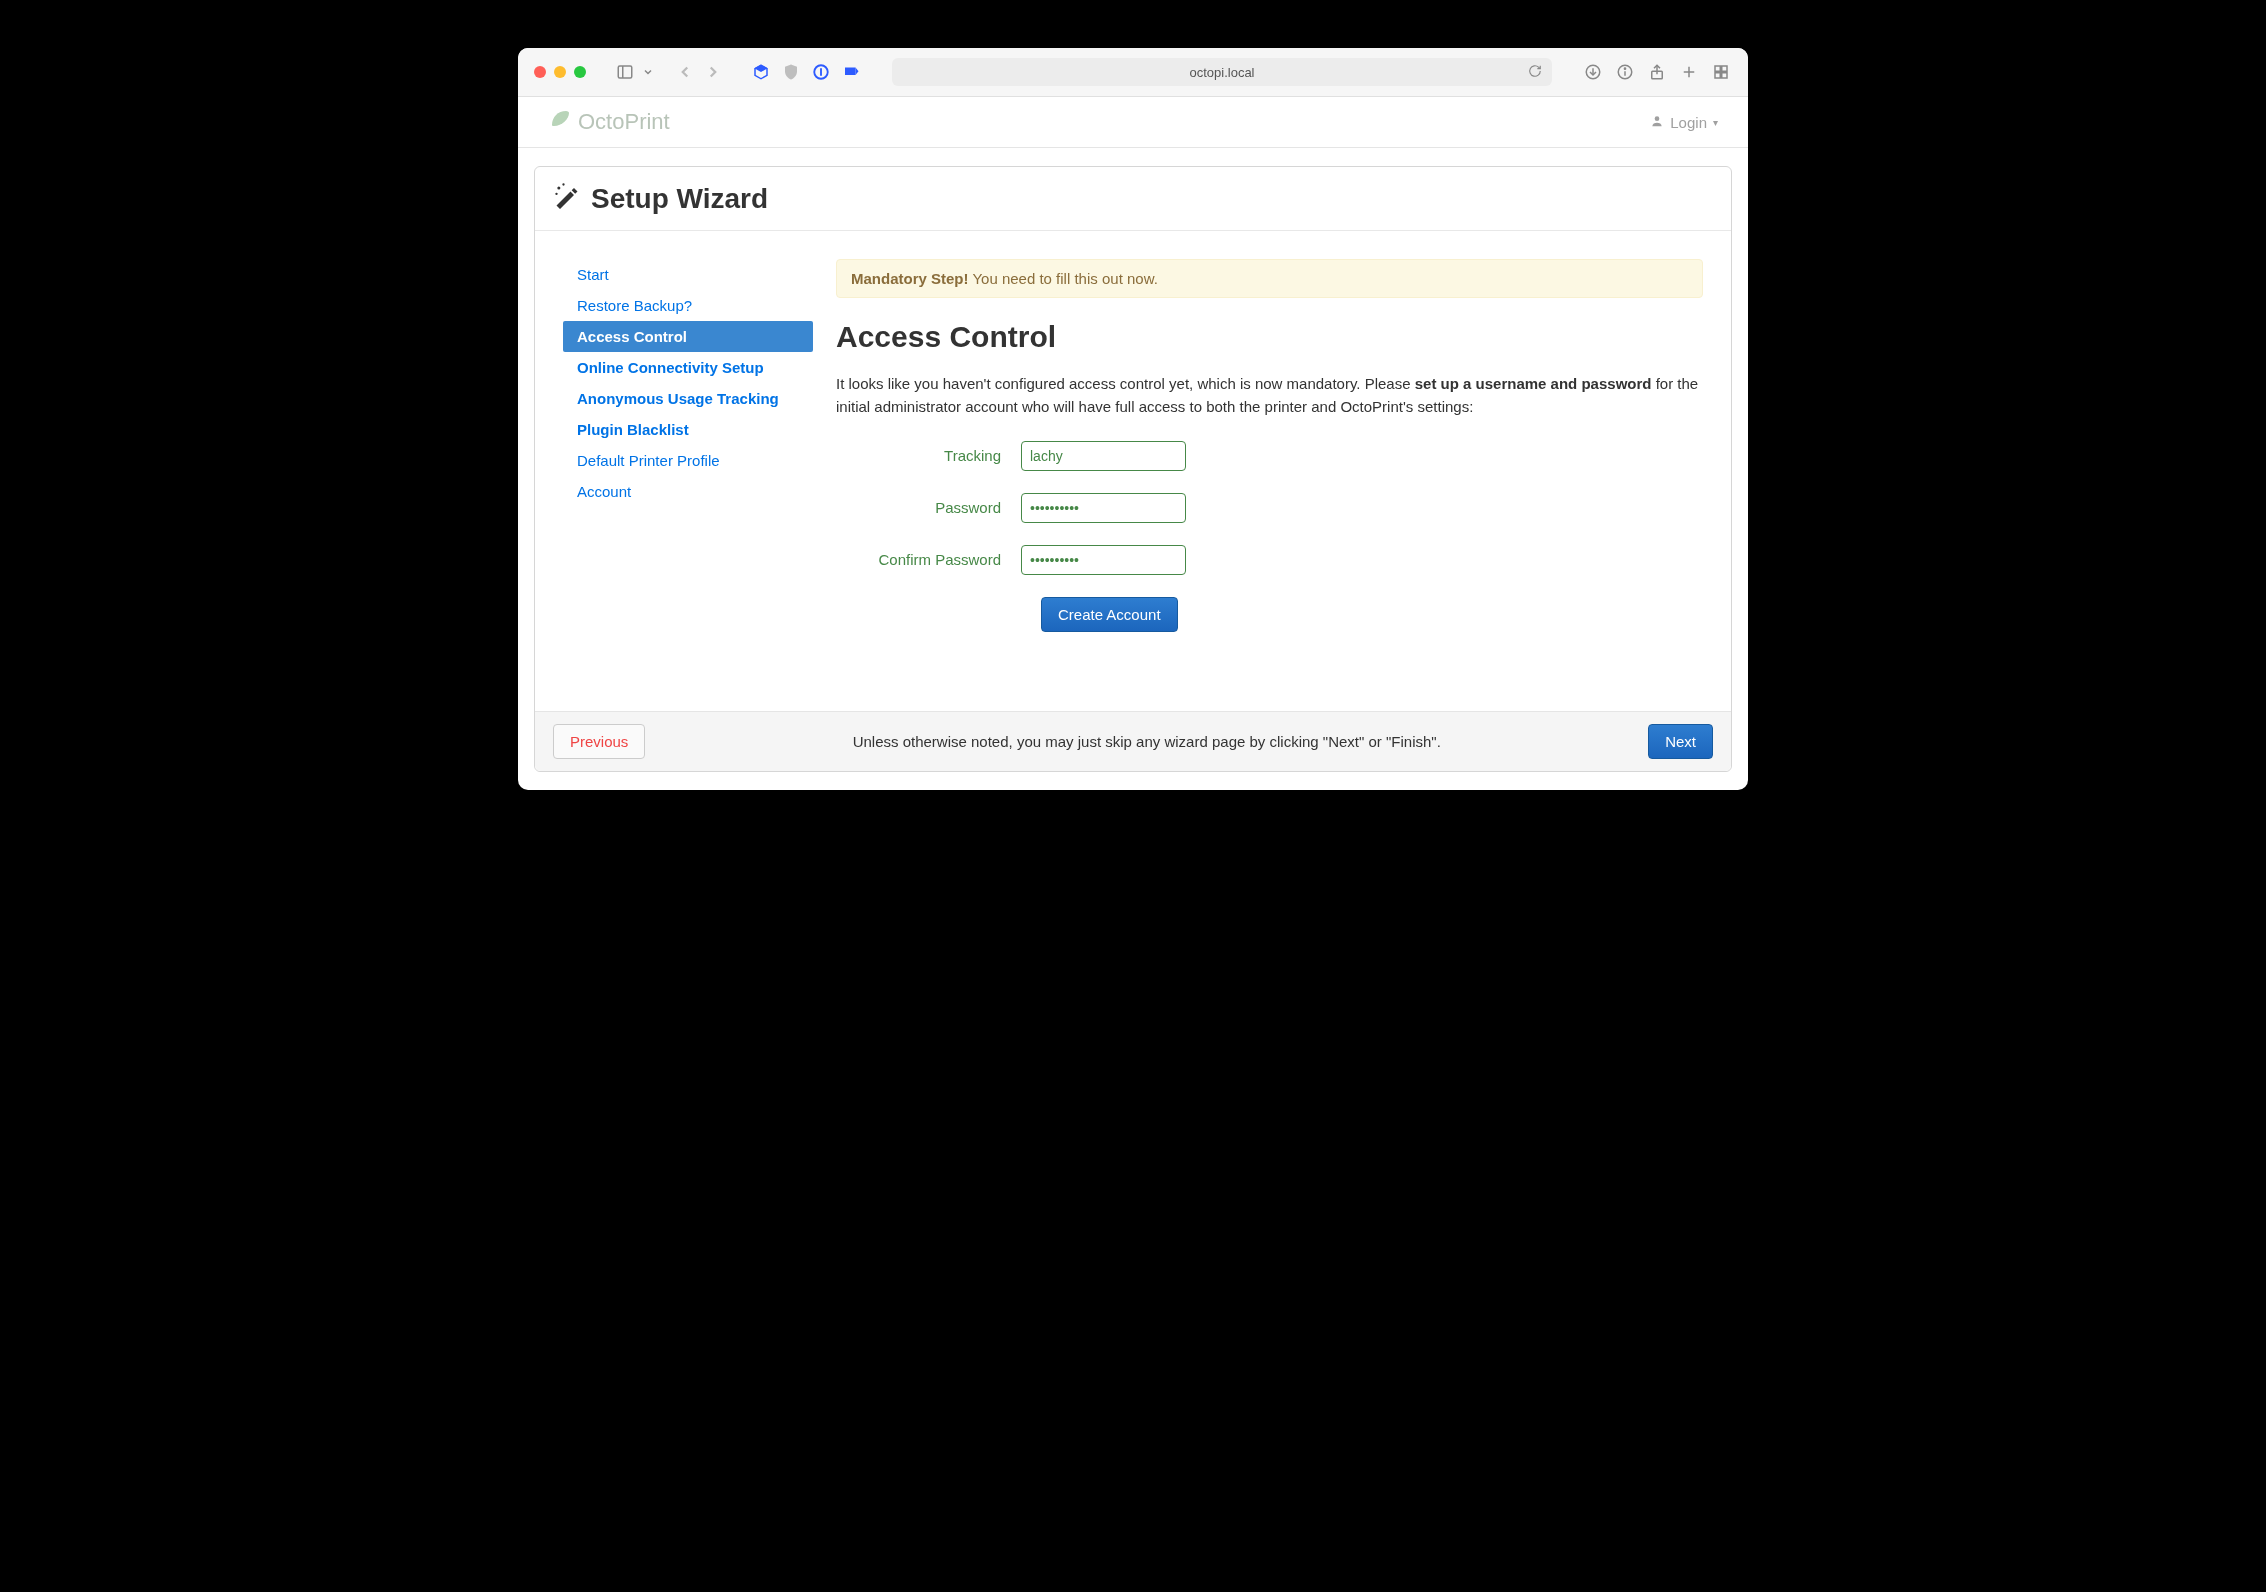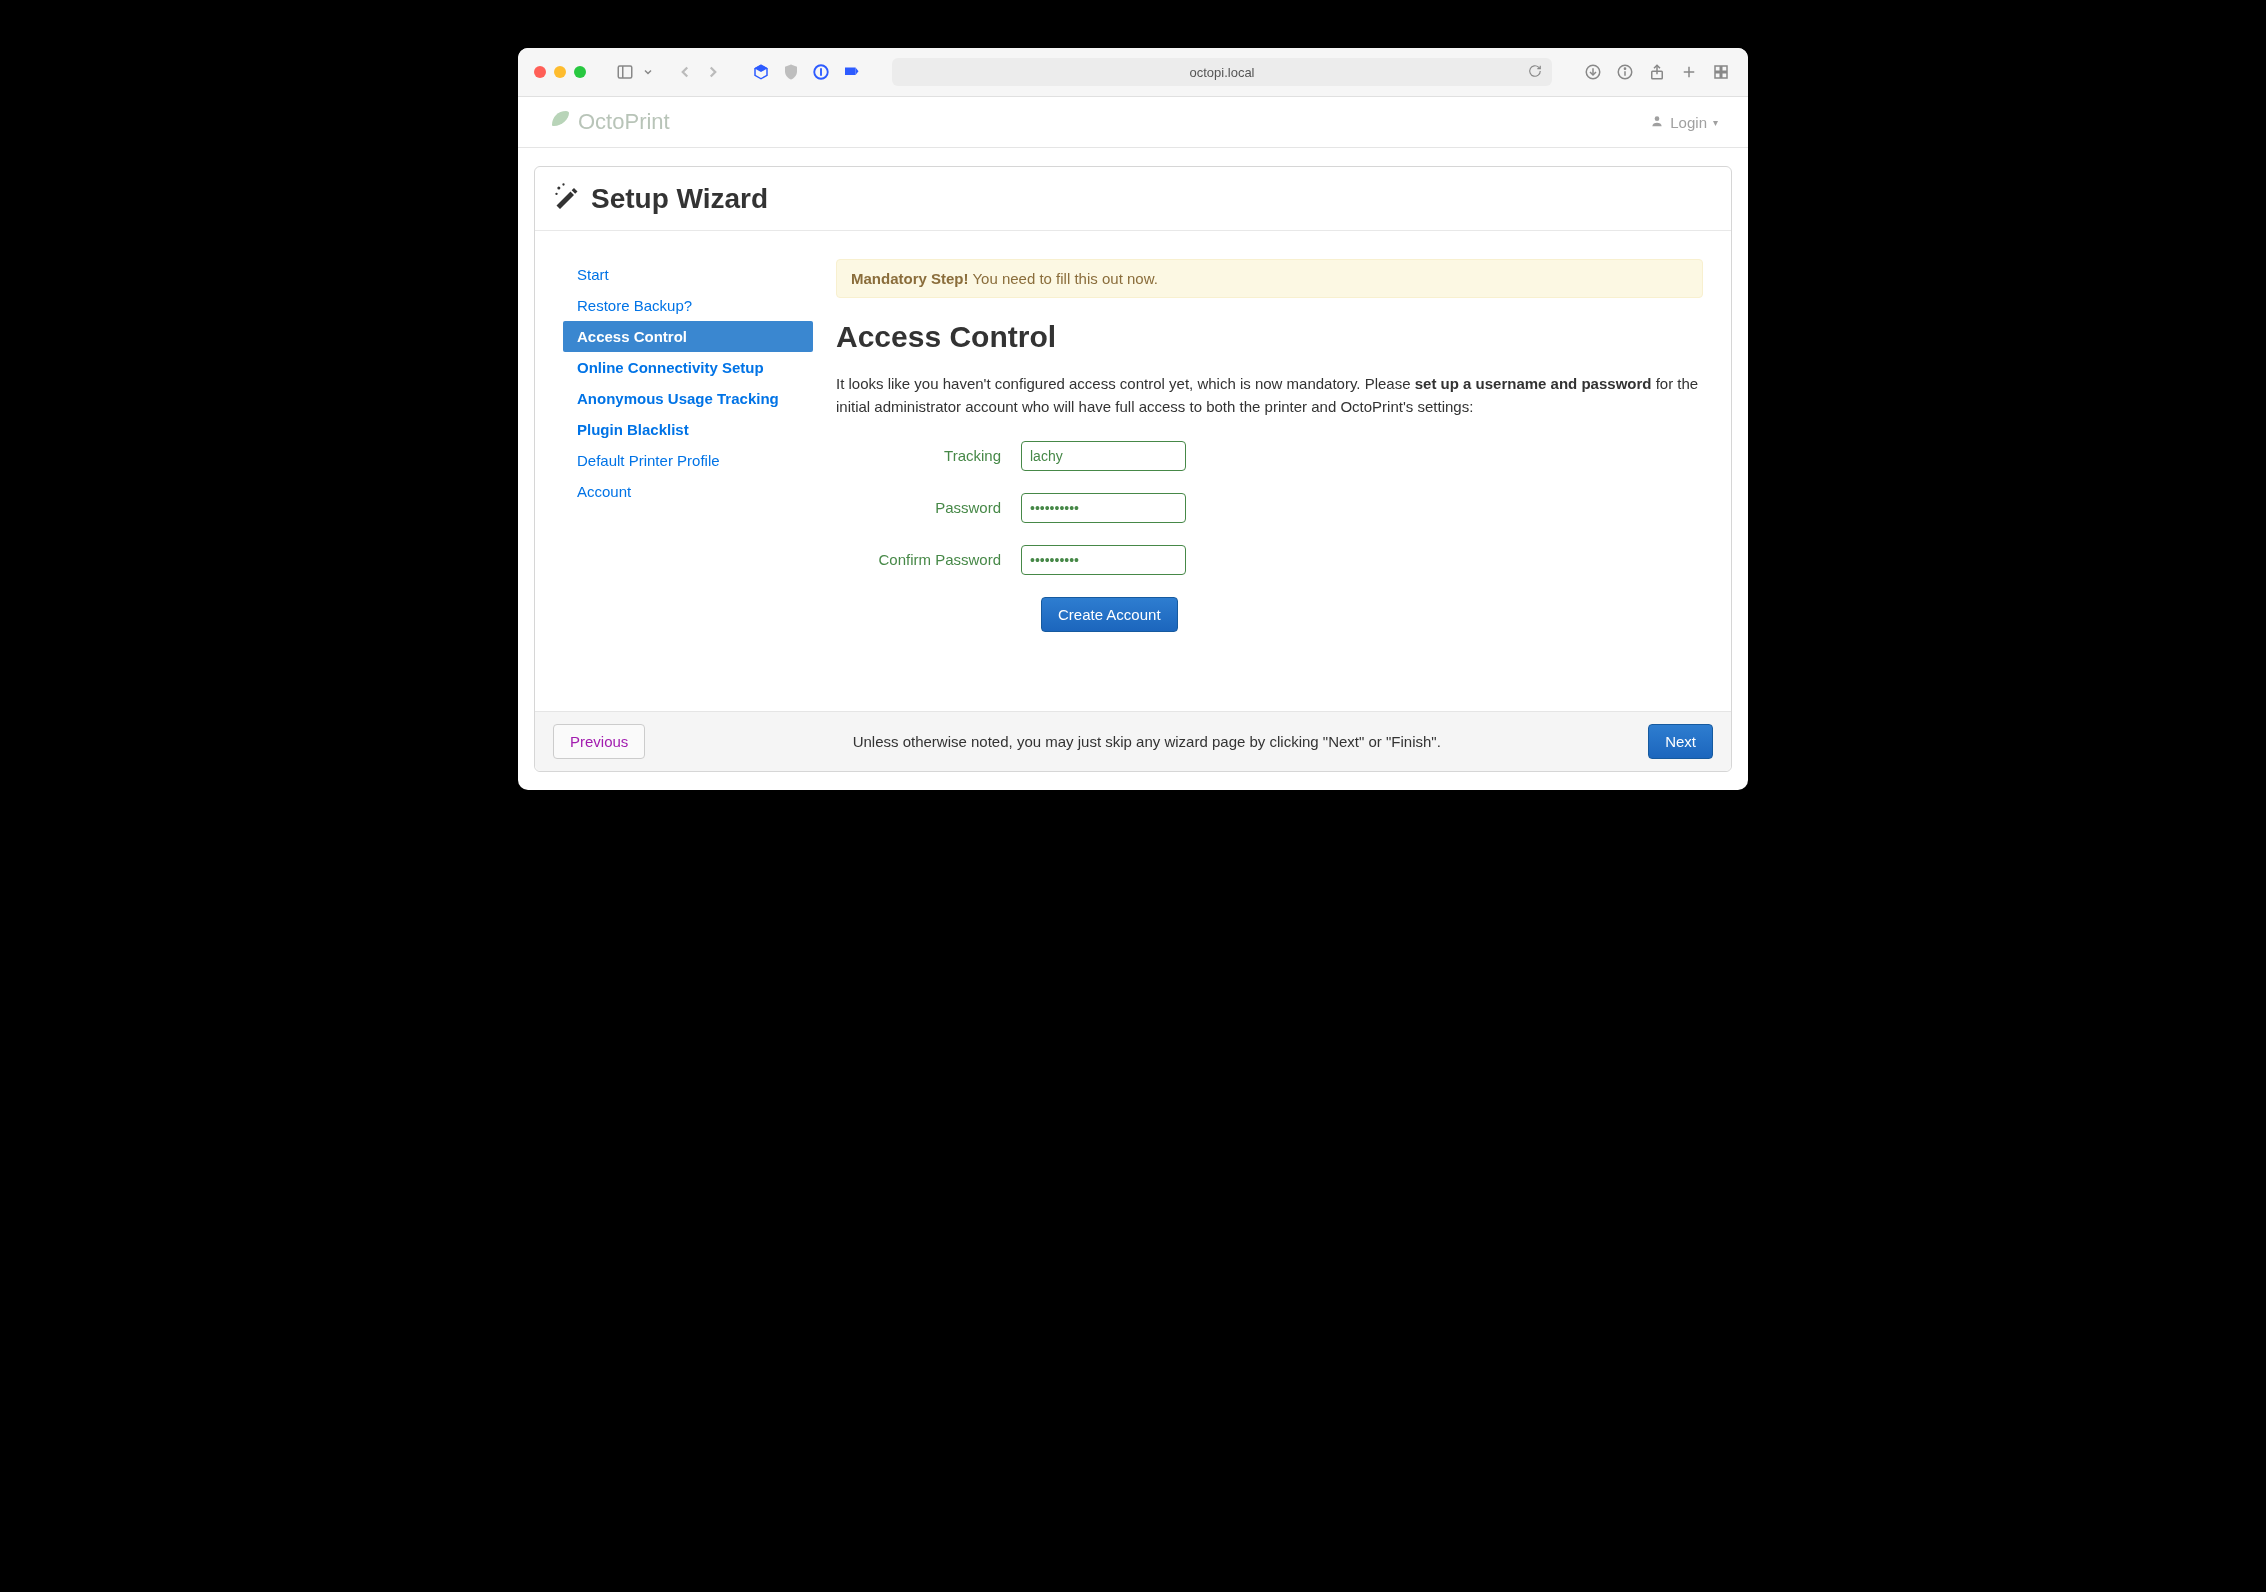--- a/index.html
+++ b/index.html
@@ -175,21 +175,21 @@
       border: 1px solid transparent;
     }
     .btn-primary {
       background: #1e6fc7;
       background: linear-gradient(#2e7dd0, #1c66bd);
       color: #fff;
       border-color: #165a9f;
     }
     .btn-default {
       background: #fafafa;
-      color: #a21caf;
+      color: #ef4444;
       border-color: #ccc;
     }
     .create-row { margin-left: 205px; }
 
     .modal-footer {
       border-top: 1px solid #e5e5e5;
       background: #f5f5f5;
       padding: 12px 18px;
       display: flex;
       align-items: center;

